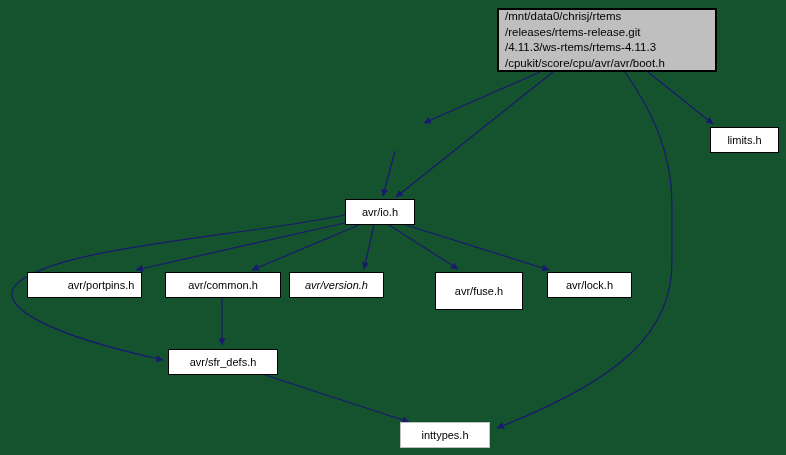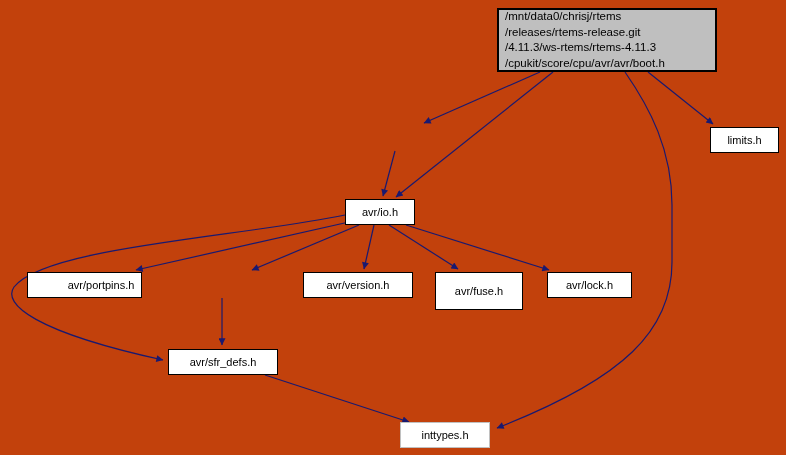--- a/index.html
+++ b/index.html
@@ -7,21 +7,21 @@
     --root-fill:#bfbfbf;
     --node-fill:#ffffff;
     --node-border:#000000;
     --ext-border:#c0c0c0;
     --text:#000000;
   }
   html,body{margin:0;padding:0;background:#ffffff;}
   .canvas{
     position:relative;
     width:786px;height:455px;
-    background:#c2410c;
+    background:#14532d;
     font-family:"Liberation Sans", sans-serif;
     overflow:hidden;
   }
   svg.edges{position:absolute;left:0;top:0;width:786px;height:455px;}
   path.edge{fill:none;stroke:var(--edge);stroke-width:1.2;}
   .arrowhead{fill:var(--edge);}
   .node{
     position:absolute;
     box-sizing:border-box;
     background:var(--node-fill);
@@ -76,22 +76,23 @@
 /4.11.3/ws-rtems/rtems-4.11.3
 /cpukit/score/cpu/avr/avr/boot.h</div>
 
 
   <div class="node" style="left:345px;top:199px;width:70px;height:26px;">avr/io.h</div>
 
   <div class="node" style="left:710px;top:127px;width:69px;height:26px;">limits.h</div>
 
   <div class="node" style="left:27px;top:272px;width:115px;height:26px;padding-left:33px;">avr/portpins.h</div>
 
+  <div class="node" style="left:165px;top:272px;width:116px;height:26px;">avr/common.h</div>
 
-  <div class="node" style="left:303px;top:272px;width:110px;height:26px;">avr/version.h</div>
+  <div class="node" style="left:289px;top:272px;width:95px;height:26px;font-style:italic;">avr/version.h</div>
 
   <div class="node" style="left:435px;top:272px;width:88px;height:38px;">avr/fuse.h</div>
 
   <div class="node" style="left:547px;top:272px;width:85px;height:26px;">avr/lock.h</div>
 
   <div class="node" style="left:168px;top:349px;width:110px;height:26px;">avr/sfr_defs.h</div>
 
   <div class="node ext" style="left:400px;top:422px;width:90px;height:26px;">inttypes.h</div>
 
 </div>

